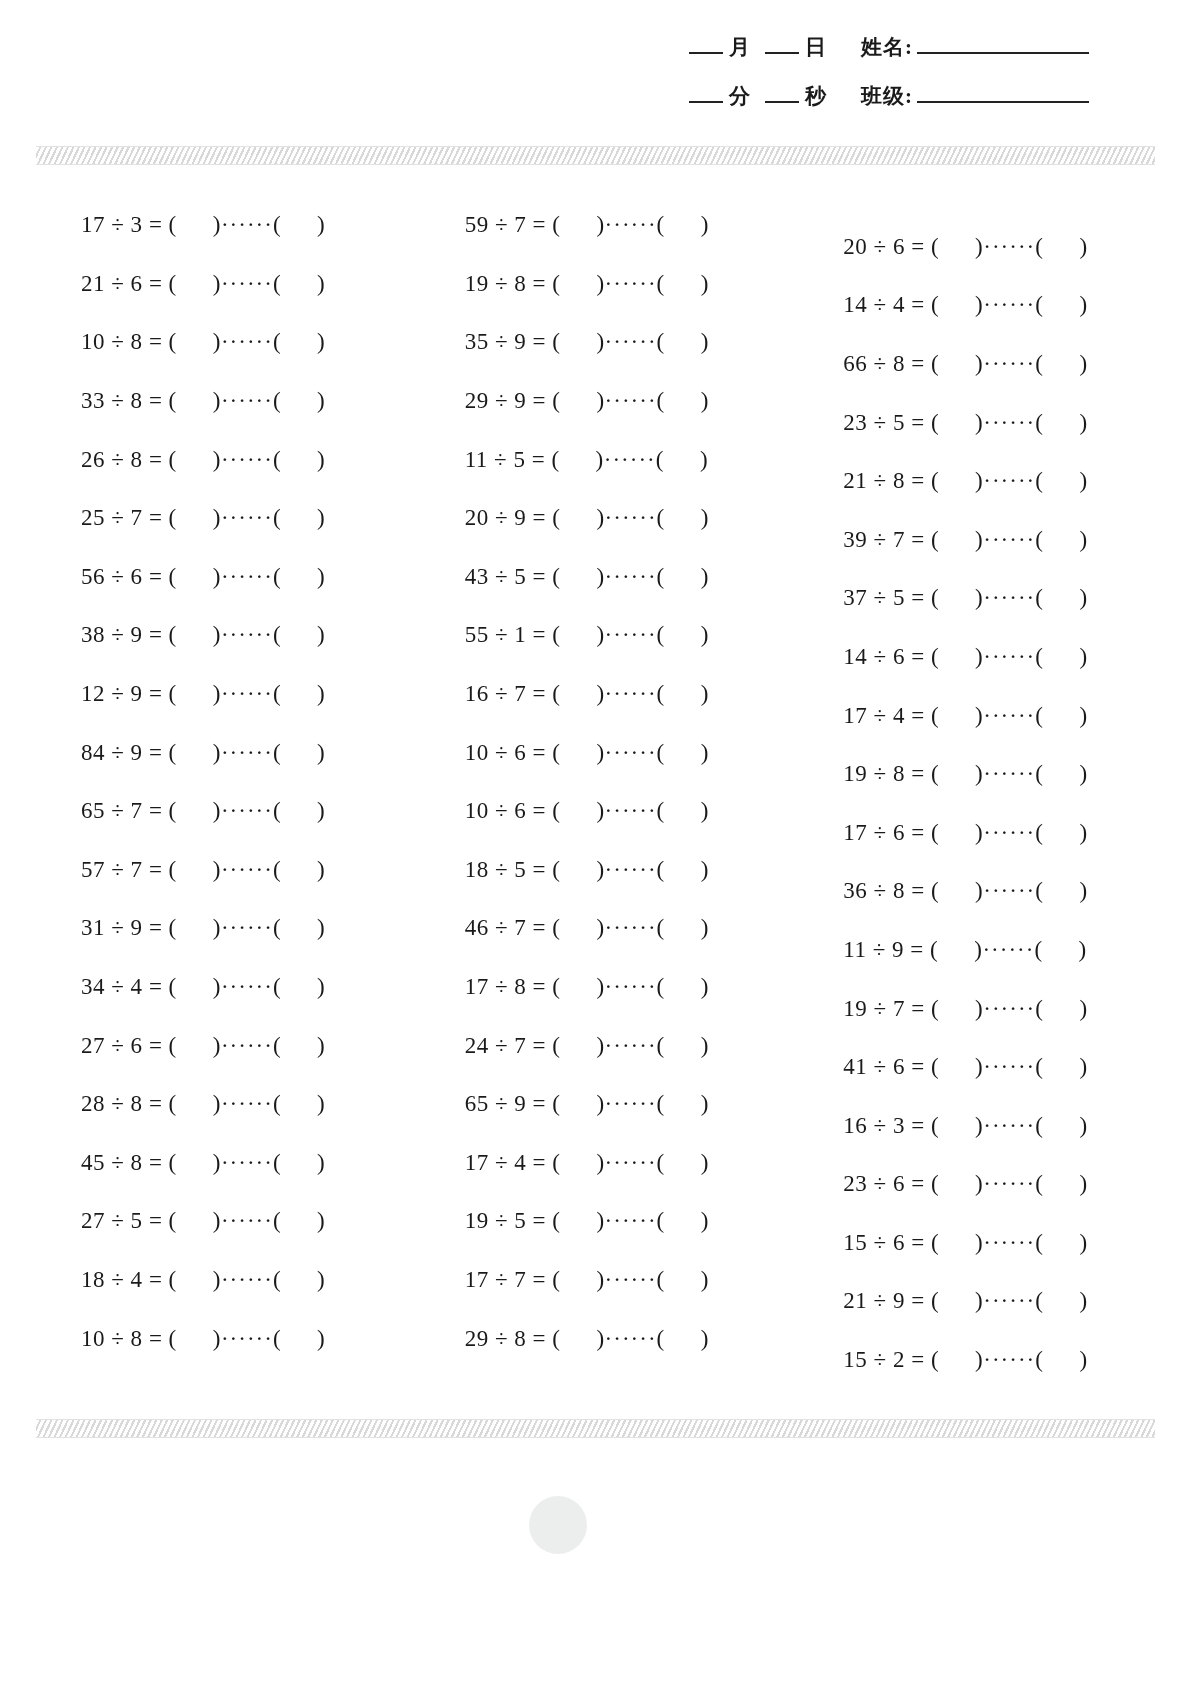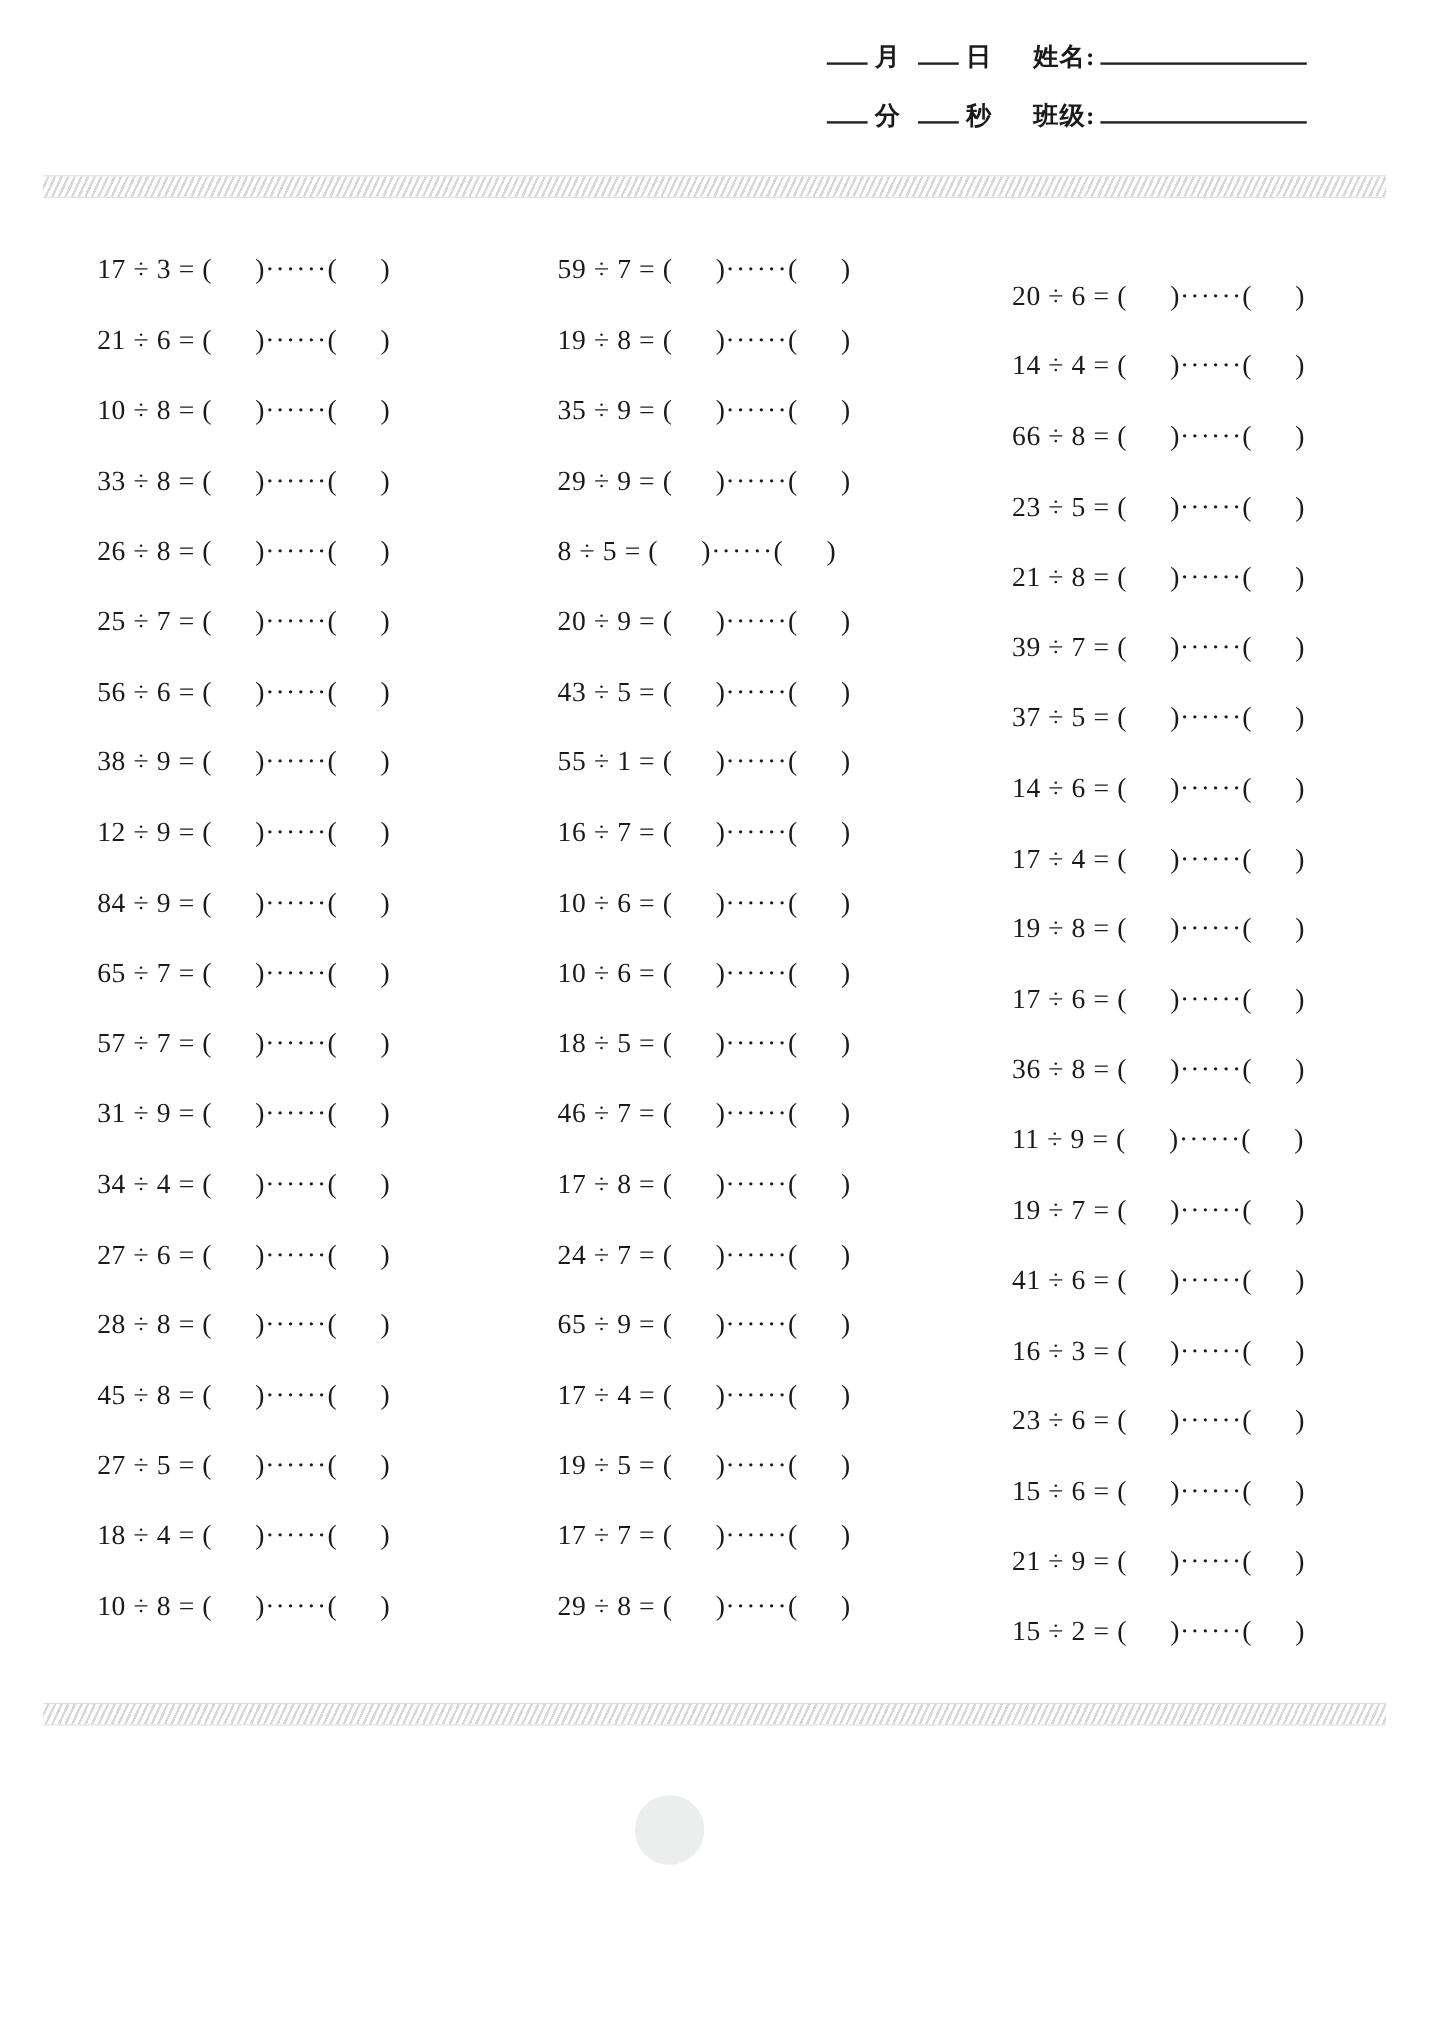--- a/index.html
+++ b/index.html
@@ -176,21 +176,21 @@
       <div class="cell col-1">
         <span class="inner"><span class="expr">29 ÷ 9</span><span> = </span><span>(</span><span class="paren-gap"></span><span>)</span><span class="dots">······</span><span>(</span><span class="paren-gap"></span><span>)</span></span>
       </div>
       <div class="cell col-2">
         <span class="inner"><span class="expr">23 ÷ 5</span><span> = </span><span>(</span><span class="paren-gap"></span><span>)</span><span class="dots">······</span><span>(</span><span class="paren-gap"></span><span>)</span></span>
       </div>
       <div class="cell col-0">
         <span class="inner"><span class="expr">26 ÷ 8</span><span> = </span><span>(</span><span class="paren-gap"></span><span>)</span><span class="dots">······</span><span>(</span><span class="paren-gap"></span><span>)</span></span>
       </div>
       <div class="cell col-1">
-        <span class="inner"><span class="expr">8 ÷ 5</span><span> = </span><span>(</span><span class="paren-gap"></span><span>)</span><span class="dots">······</span><span>(</span><span class="paren-gap"></span><span>)</span></span>
+        <span class="inner"><span class="expr">11 ÷ 5</span><span> = </span><span>(</span><span class="paren-gap"></span><span>)</span><span class="dots">······</span><span>(</span><span class="paren-gap"></span><span>)</span></span>
       </div>
       <div class="cell col-2">
         <span class="inner"><span class="expr">21 ÷ 8</span><span> = </span><span>(</span><span class="paren-gap"></span><span>)</span><span class="dots">······</span><span>(</span><span class="paren-gap"></span><span>)</span></span>
       </div>
       <div class="cell col-0">
         <span class="inner"><span class="expr">25 ÷ 7</span><span> = </span><span>(</span><span class="paren-gap"></span><span>)</span><span class="dots">······</span><span>(</span><span class="paren-gap"></span><span>)</span></span>
       </div>
       <div class="cell col-1">
         <span class="inner"><span class="expr">20 ÷ 9</span><span> = </span><span>(</span><span class="paren-gap"></span><span>)</span><span class="dots">······</span><span>(</span><span class="paren-gap"></span><span>)</span></span>
       </div>

